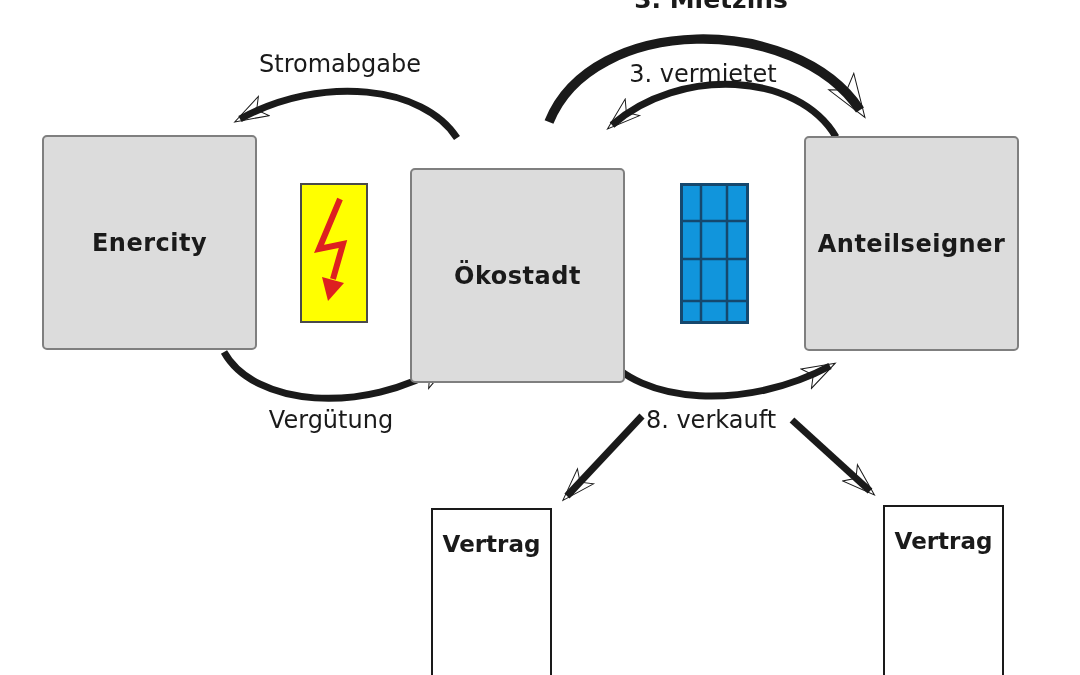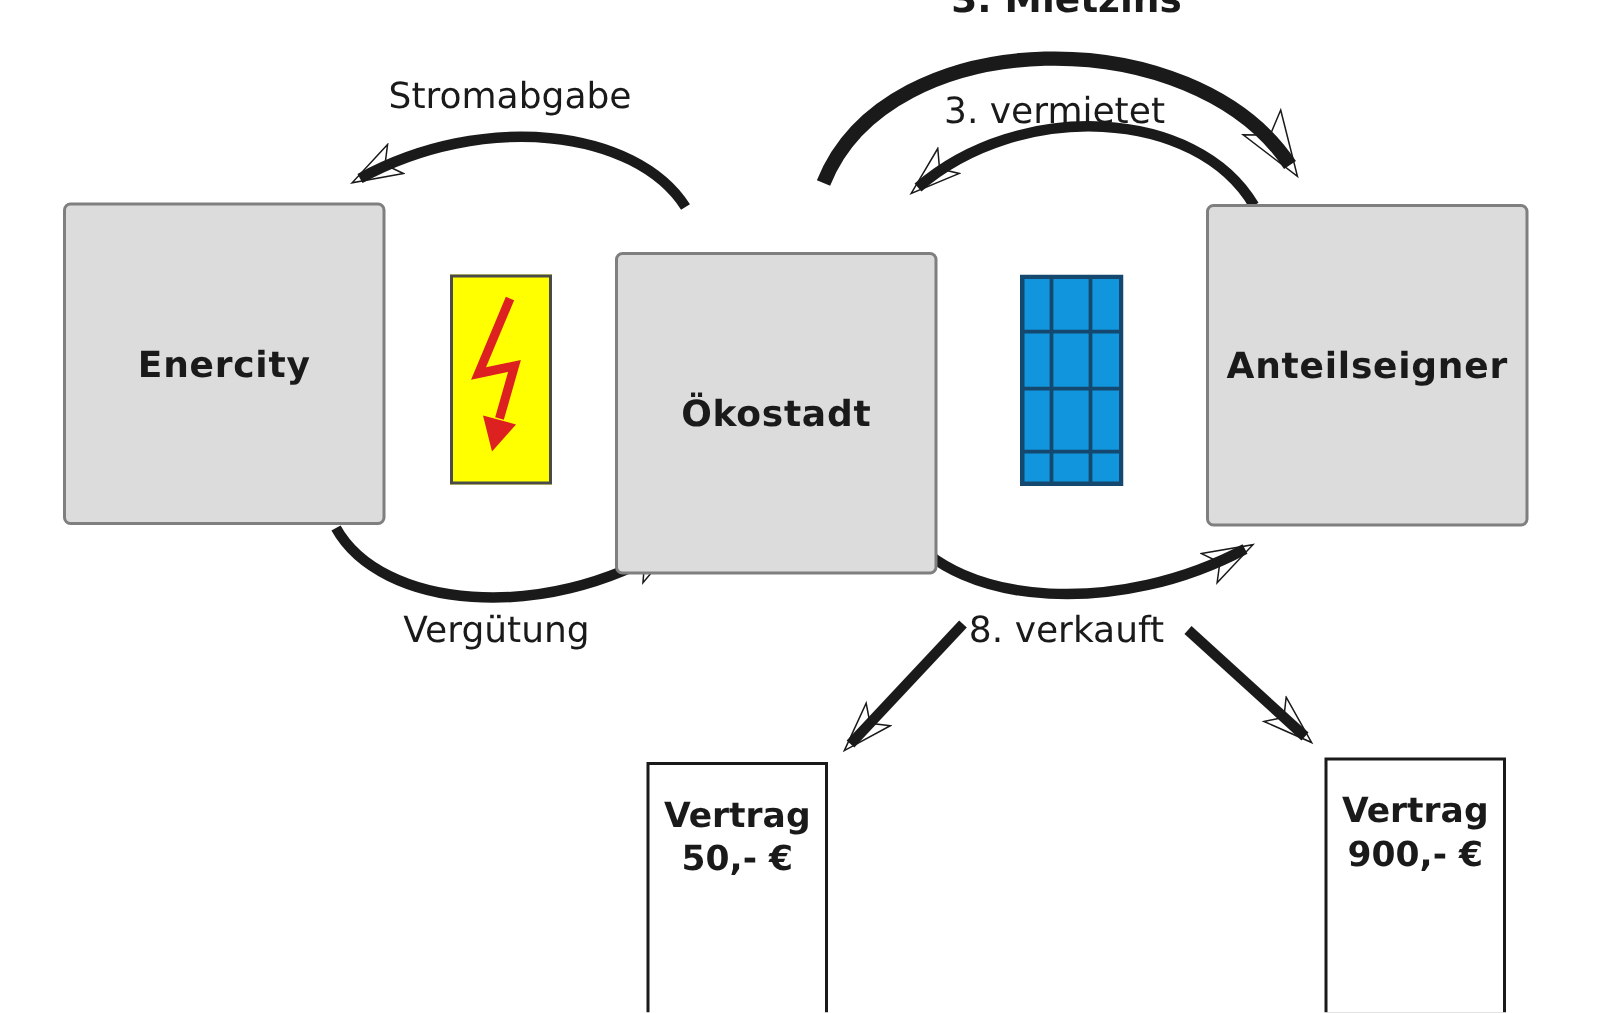--- a/index.html
+++ b/index.html
@@ -130,21 +130,19 @@
   </div>
 
   <div class="flow-label" id="label-verguetung">Vergütung</div>
   <div class="flow-label" id="label-stromabgabe">Stromabgabe</div>
   <div class="flow-label" id="label-vermietet">3. vermietet</div>
   <div class="flow-label" id="label-mietzins">3. Mietzins</div>
   <div class="flow-label" id="label-verkauft">8. verkauft</div>
 
   <div class="contract-box" id="contract-left">
     <div>Vertrag</div>
-    <div>50,- €</div>
   </div>
 
   <div class="contract-box" id="contract-right">
     <div>Vertrag</div>
-    <div>900,- €</div>
   </div>
 
 </div>
 
 </body></html>

